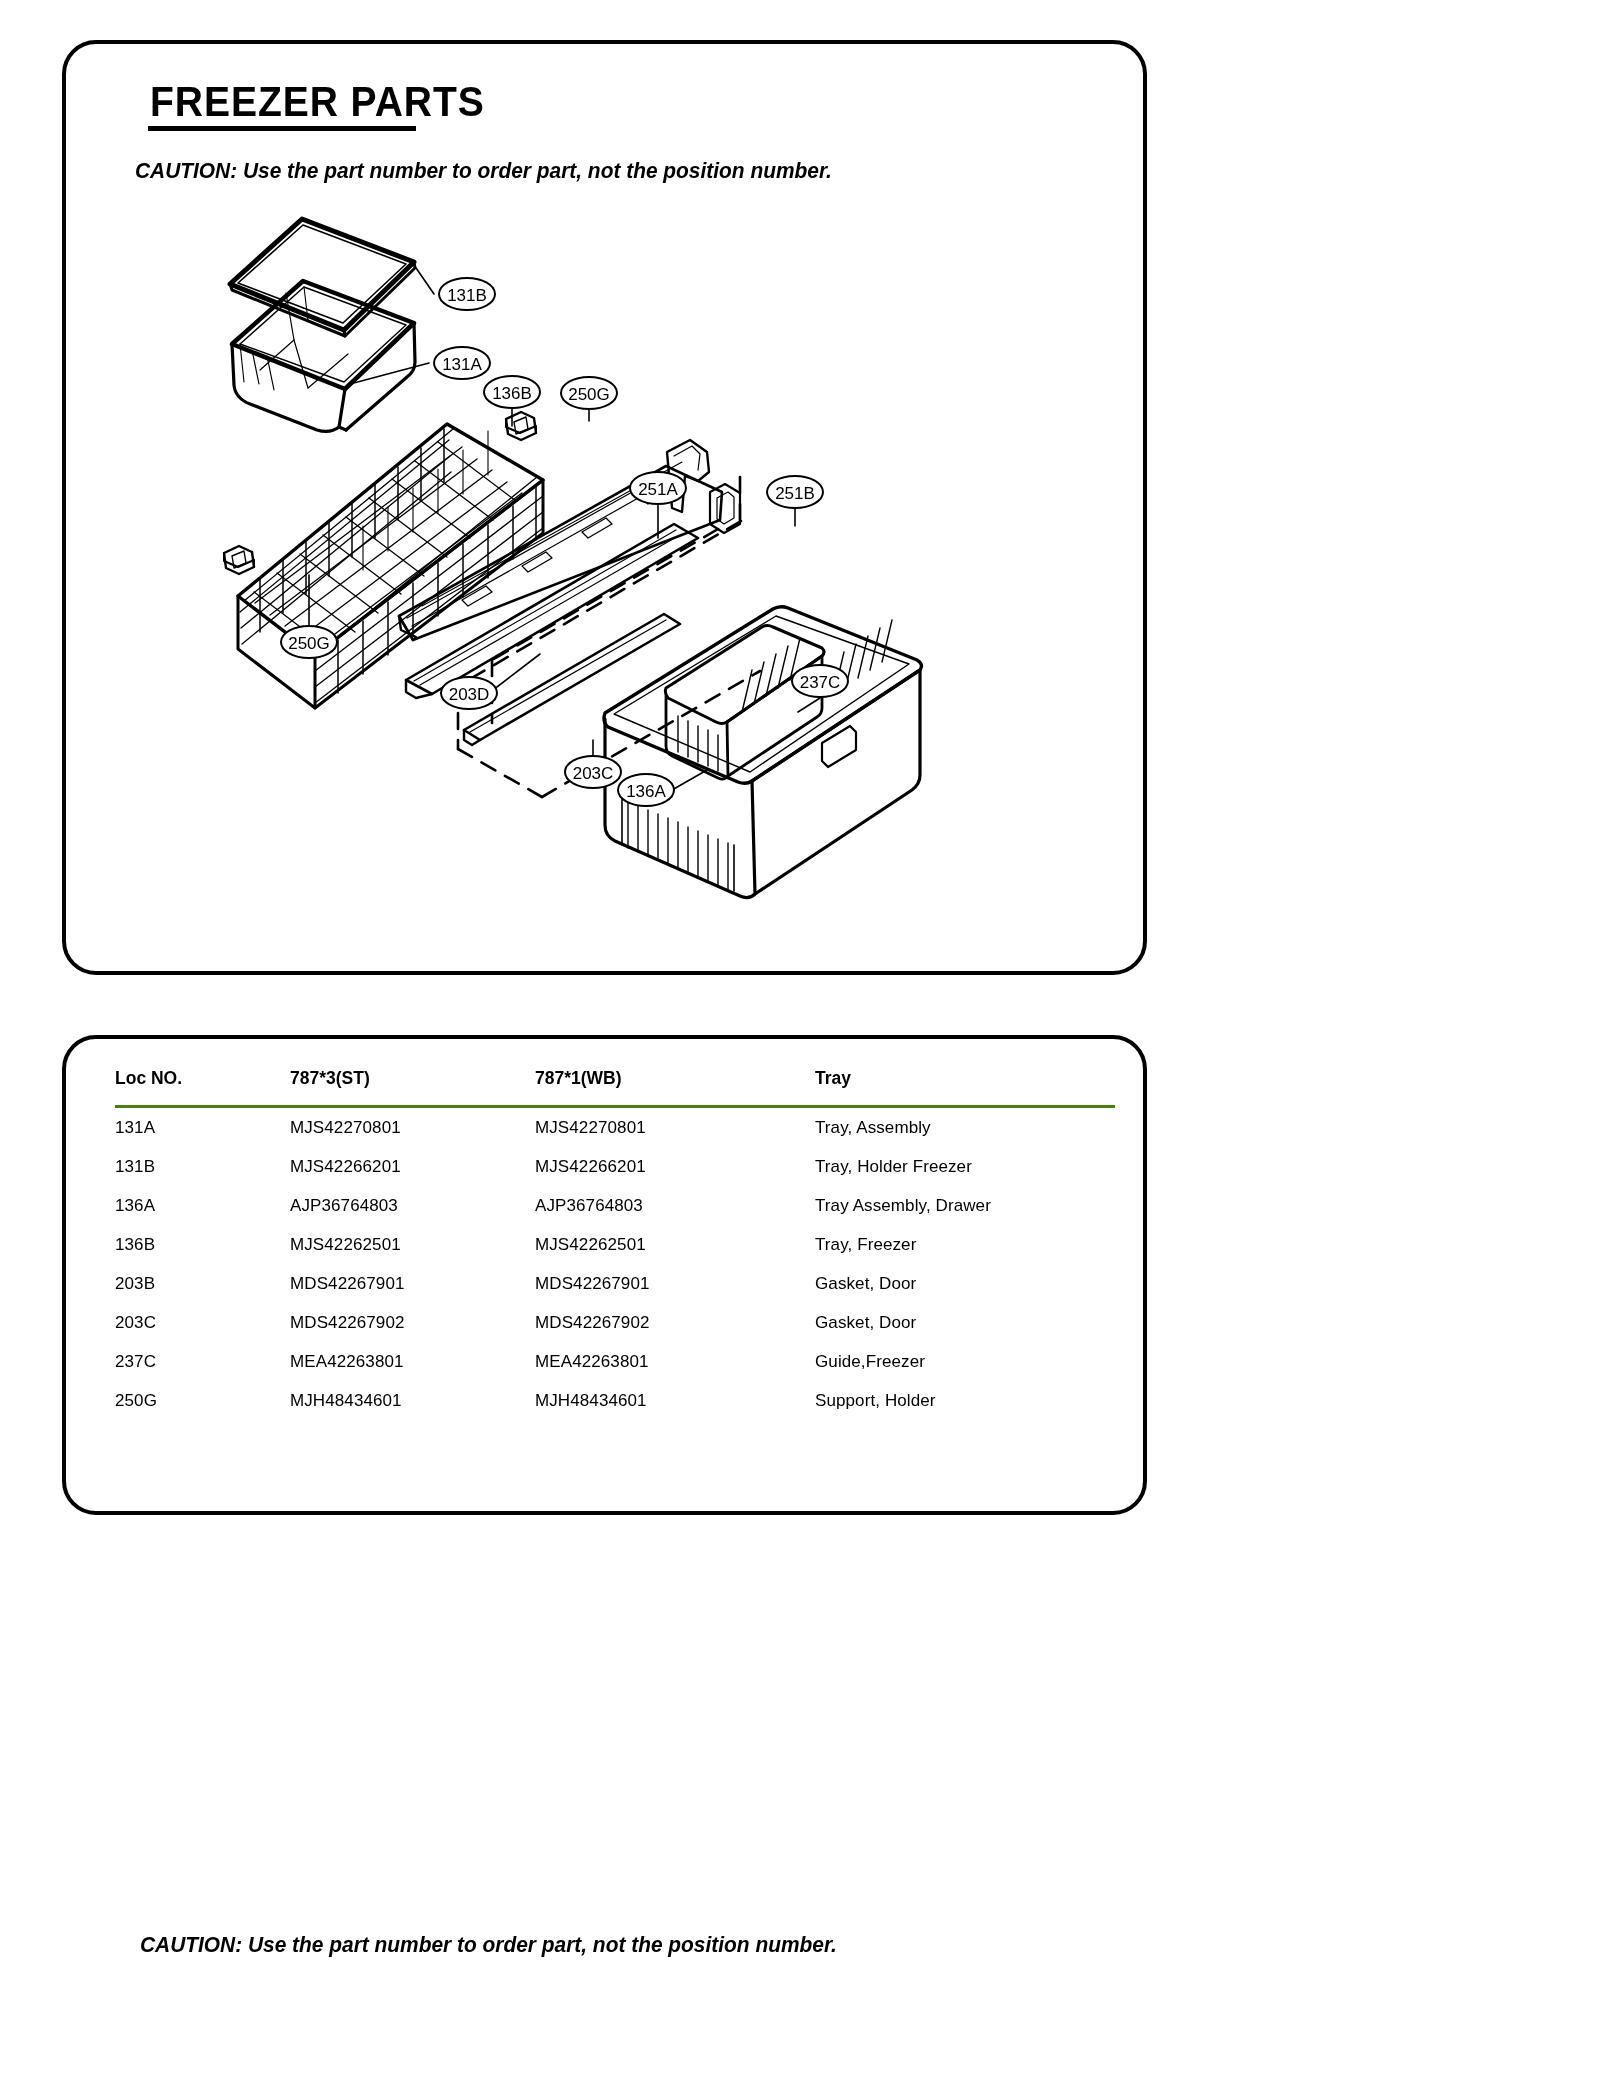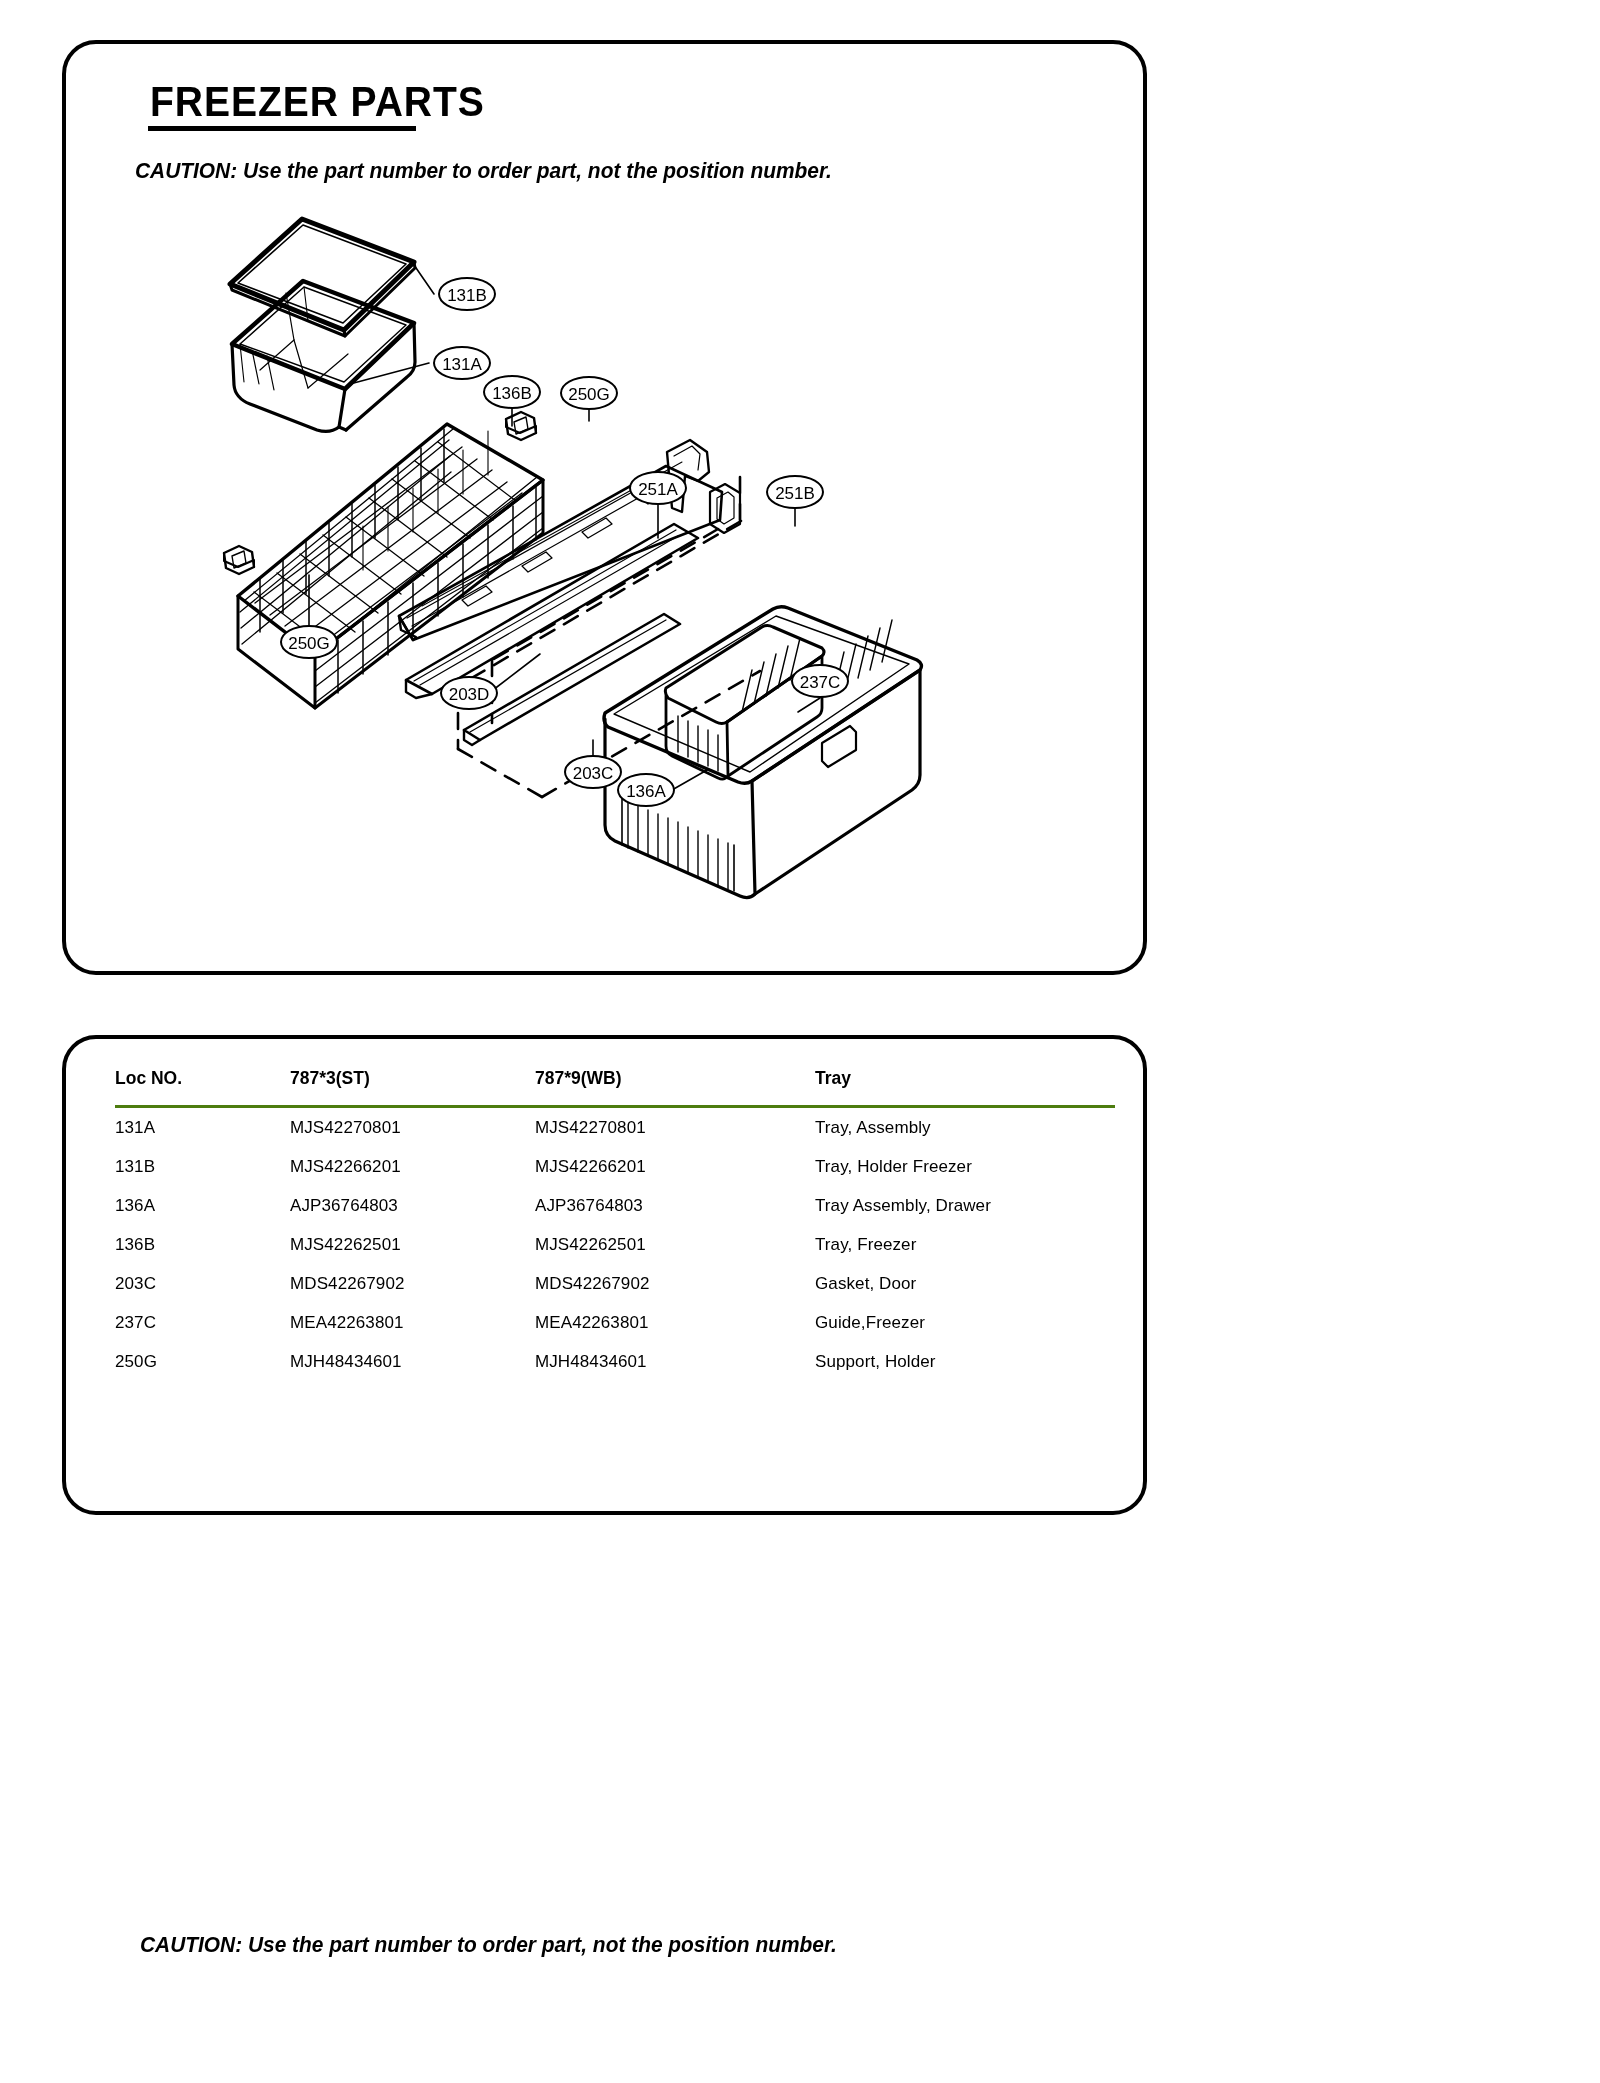--- a/index.html
+++ b/index.html
@@ -361,21 +361,21 @@
       </g>
   </svg>
 
   <div class="panel" id="table-panel"></div>
 
   <table id="parts-table">
     <thead>
       <tr>
         <th class="c-loc">Loc NO.</th>
         <th class="c-st">787*3(ST)</th>
-        <th class="c-wb">787*9(WB)</th>
+        <th class="c-wb">787*1(WB)</th>
         <th class="c-desc">Tray</th>
       </tr>
     </thead>
     <tbody id="parts-table-body">
         <tr>
           <td class="c-loc">131A</td>
           <td class="c-st">MJS42270801</td>
           <td class="c-wb">MJS42270801</td>
           <td class="c-desc">Tray, Assembly</td>
         </tr>
@@ -391,20 +391,26 @@
           <td class="c-wb">AJP36764803</td>
           <td class="c-desc">Tray Assembly, Drawer</td>
         </tr>
         <tr>
           <td class="c-loc">136B</td>
           <td class="c-st">MJS42262501</td>
           <td class="c-wb">MJS42262501</td>
           <td class="c-desc">Tray, Freezer</td>
         </tr>
         <tr>
+          <td class="c-loc">203B</td>
+          <td class="c-st">MDS42267901</td>
+          <td class="c-wb">MDS42267901</td>
+          <td class="c-desc">Gasket, Door</td>
+        </tr>
+        <tr>
           <td class="c-loc">203C</td>
           <td class="c-st">MDS42267902</td>
           <td class="c-wb">MDS42267902</td>
           <td class="c-desc">Gasket, Door</td>
         </tr>
         <tr>
           <td class="c-loc">237C</td>
           <td class="c-st">MEA42263801</td>
           <td class="c-wb">MEA42263801</td>
           <td class="c-desc">Guide,Freezer</td>

